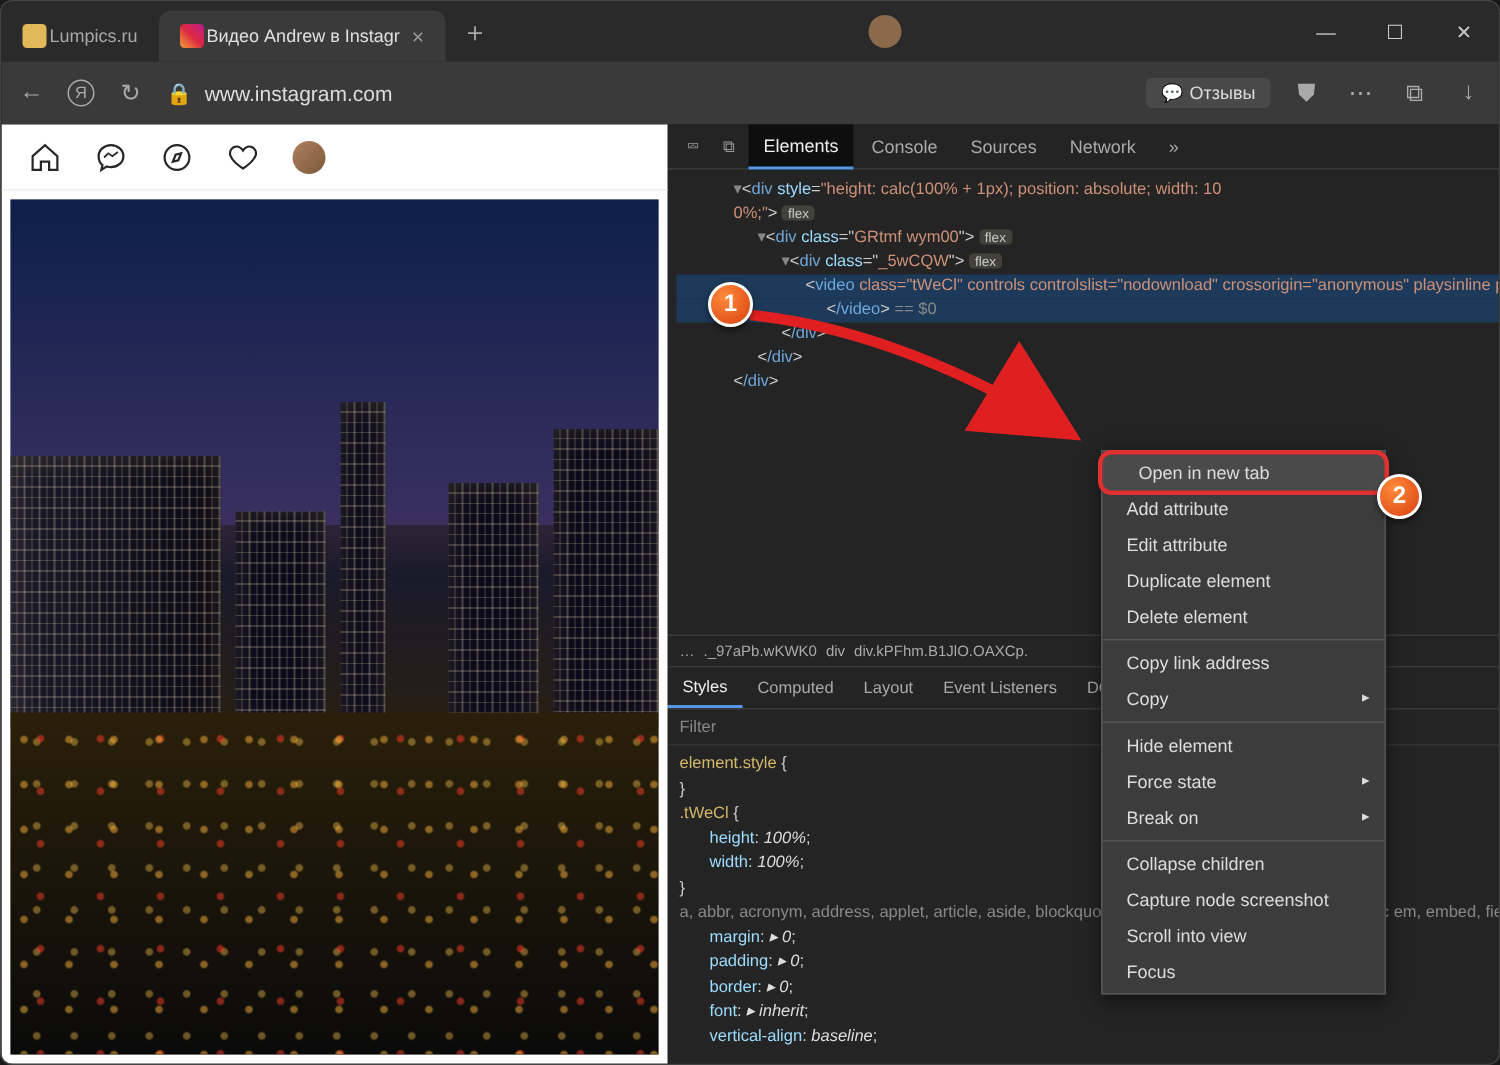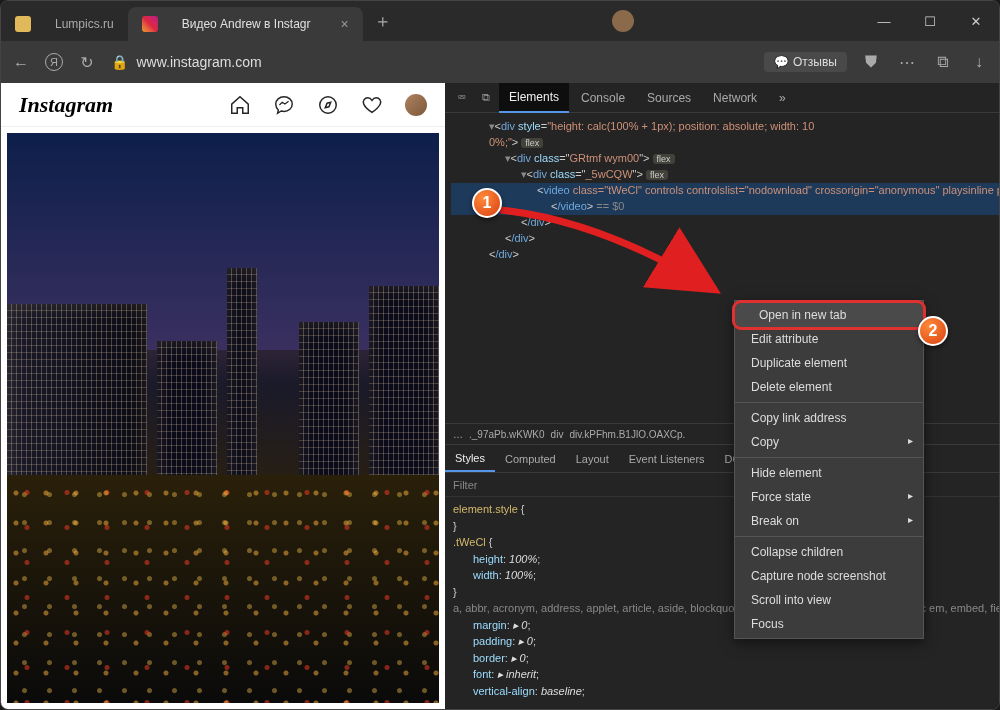--- a/index.html
+++ b/index.html
@@ -1,20 +1,20 @@
 <!DOCTYPE html>
 <html><head>
 <meta charset="utf-8">
 <style>
 * { margin: 0; padding: 0; box-sizing: border-box; font-family: -apple-system, BlinkMacSystemFont, "Segoe UI", Arial, sans-serif; }
 body { width: 1000px; height: 710px; background: #1a1a1a; overflow: hidden; border: 1px solid #444; border-radius: 8px; }
 
 
 .titlebar { height: 40px; background: #2a2a2a; display: flex; align-items: center; padding: 0; }
-.tab { height: 34px; display: flex; align-items: center; padding: 0 14px; gap: 24px; font-size: 12px; color: #aaa; border-radius: 8px 8px 0 0; margin-top: 6px; position: relative; }
+.tab { height: 34px; display: flex; align-items: center; padding: 0 14px; gap: 2px; font-size: 12px; color: #aaa; border-radius: 8px 8px 0 0; margin-top: 6px; position: relative; }
 .tab.active { background: #3a3a3a; color: #e0e0e0; }
 .tab .favicon { width: 16px; height: 16px; border-radius: 3px; }
 .fav-lump { background: #e2b95a; border-radius: 50%; }
 .fav-ig { background: linear-gradient(45deg,#f09433,#e6683c,#dc2743,#cc2366,#bc1888); border-radius: 4px; }
 .tab .close { font-size: 14px; color: #999; margin-left: 6px; }
 .newtab { width: 28px; height: 28px; display: flex; align-items: center; justify-content: center; color: #aaa; font-size: 18px; margin-left: 6px; border-radius: 4px; }
 .win-controls { margin-left: auto; display: flex; }
 .win-btn { width: 46px; height: 40px; display: flex; align-items: center; justify-content: center; color: #ccc; font-size: 13px; }
 .avatar-sm { width: 22px; height: 22px; border-radius: 50%; background: #8a6a4a; margin-right: 12px; }
 
@@ -133,21 +133,20 @@
     <span class="nav-ico">⋯</span>
     <span class="nav-ico">⧉</span>
     <span class="nav-ico">↓</span>
   </div>
 </div>
 
 <div class="content">
 
   <div class="page">
     <div class="ig-header">
-      <span class="ig-logo">Instagram</span>
       <span class="ig-ico">
           <svg viewBox="0 0 24 24">
             <path d="M3 11 12 3l9 8v10h-6v-6H9v6H3z"></path>
           </svg>
         </span>
       <span class="ig-ico">
           <svg viewBox="0 0 24 24">
             <path d="M12 3c5 0 9 3.6 9 8s-4 8-9 8c-1 0-2-.2-3-.5L5 21l.8-3.5C4 16 3 13.7 3 11c0-4.4 4-8 9-8z"></path>
             <path d="M7 12l3-3 3 2 4-3" stroke-width="1.3"></path>
           </svg>
@@ -257,20 +256,21 @@
   <defs>
       <marker id="ah" markerWidth="12" markerHeight="12" refX="9" refY="5" orient="auto">
         <path d="M0,0 L10,5 L0,10 z" fill="#e02020"></path>
       </marker>
     </defs>
   <path d="M20,20 Q120,30 235,100" stroke="#e02020" stroke-width="7" fill="none" marker-end="url(#ah)"></path>
 </svg>
 
 <div class="ctx-menu" id="ctx">
     <div class="ctx-item hl red-box">Open in new tab</div>
+    <div class="ctx-item">Add attribute</div>
     <div class="ctx-item">Edit attribute</div>
     <div class="ctx-item">Duplicate element</div>
     <div class="ctx-item">Delete element</div>
     <div class="ctx-sep"></div>
     <div class="ctx-item">Copy link address</div>
     <div class="ctx-item has-sub">Copy</div>
     <div class="ctx-sep"></div>
     <div class="ctx-item">Hide element</div>
     <div class="ctx-item has-sub">Force state</div>
     <div class="ctx-item has-sub">Break on</div>

